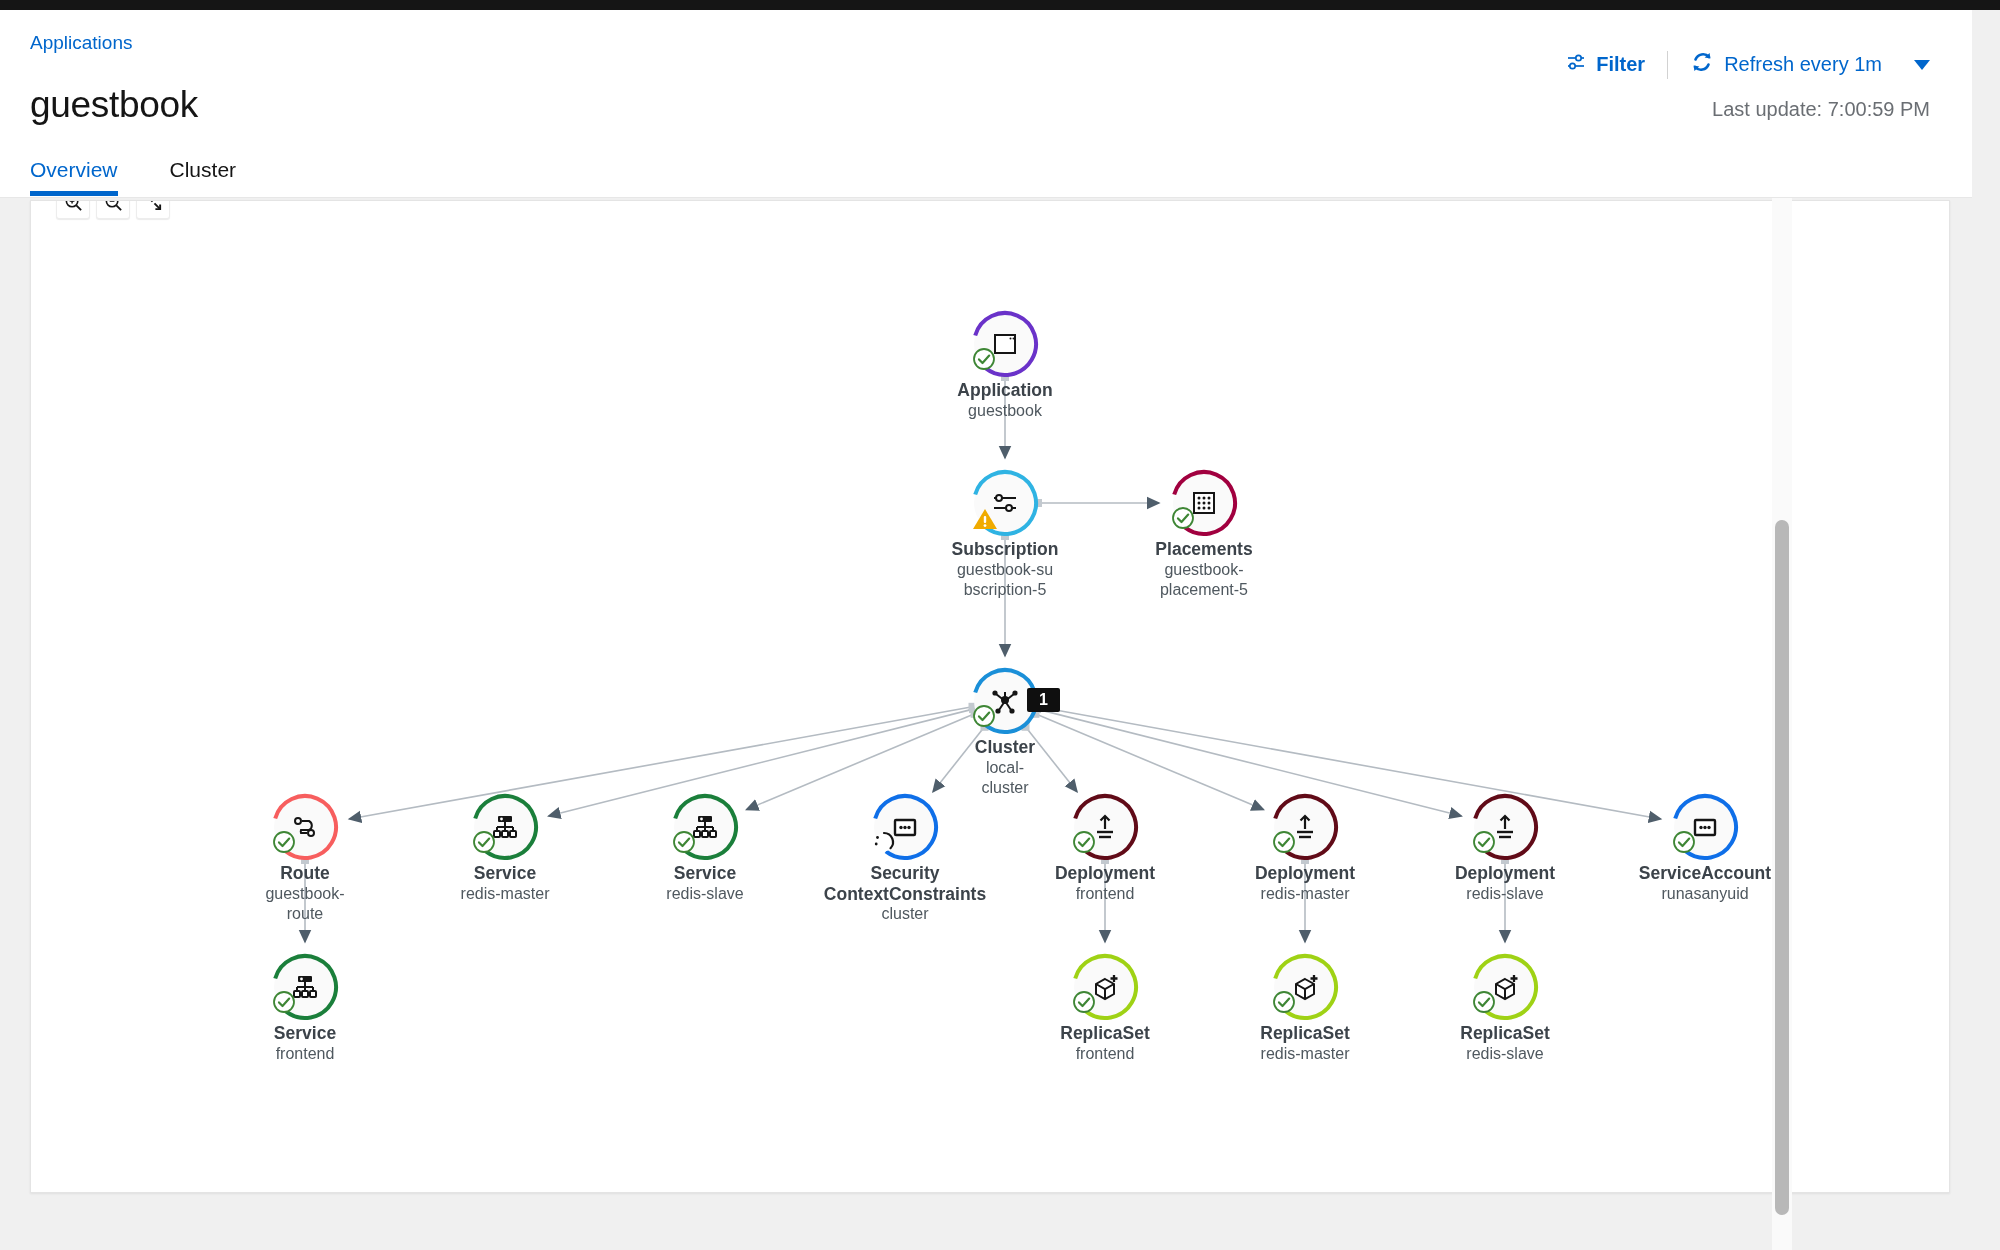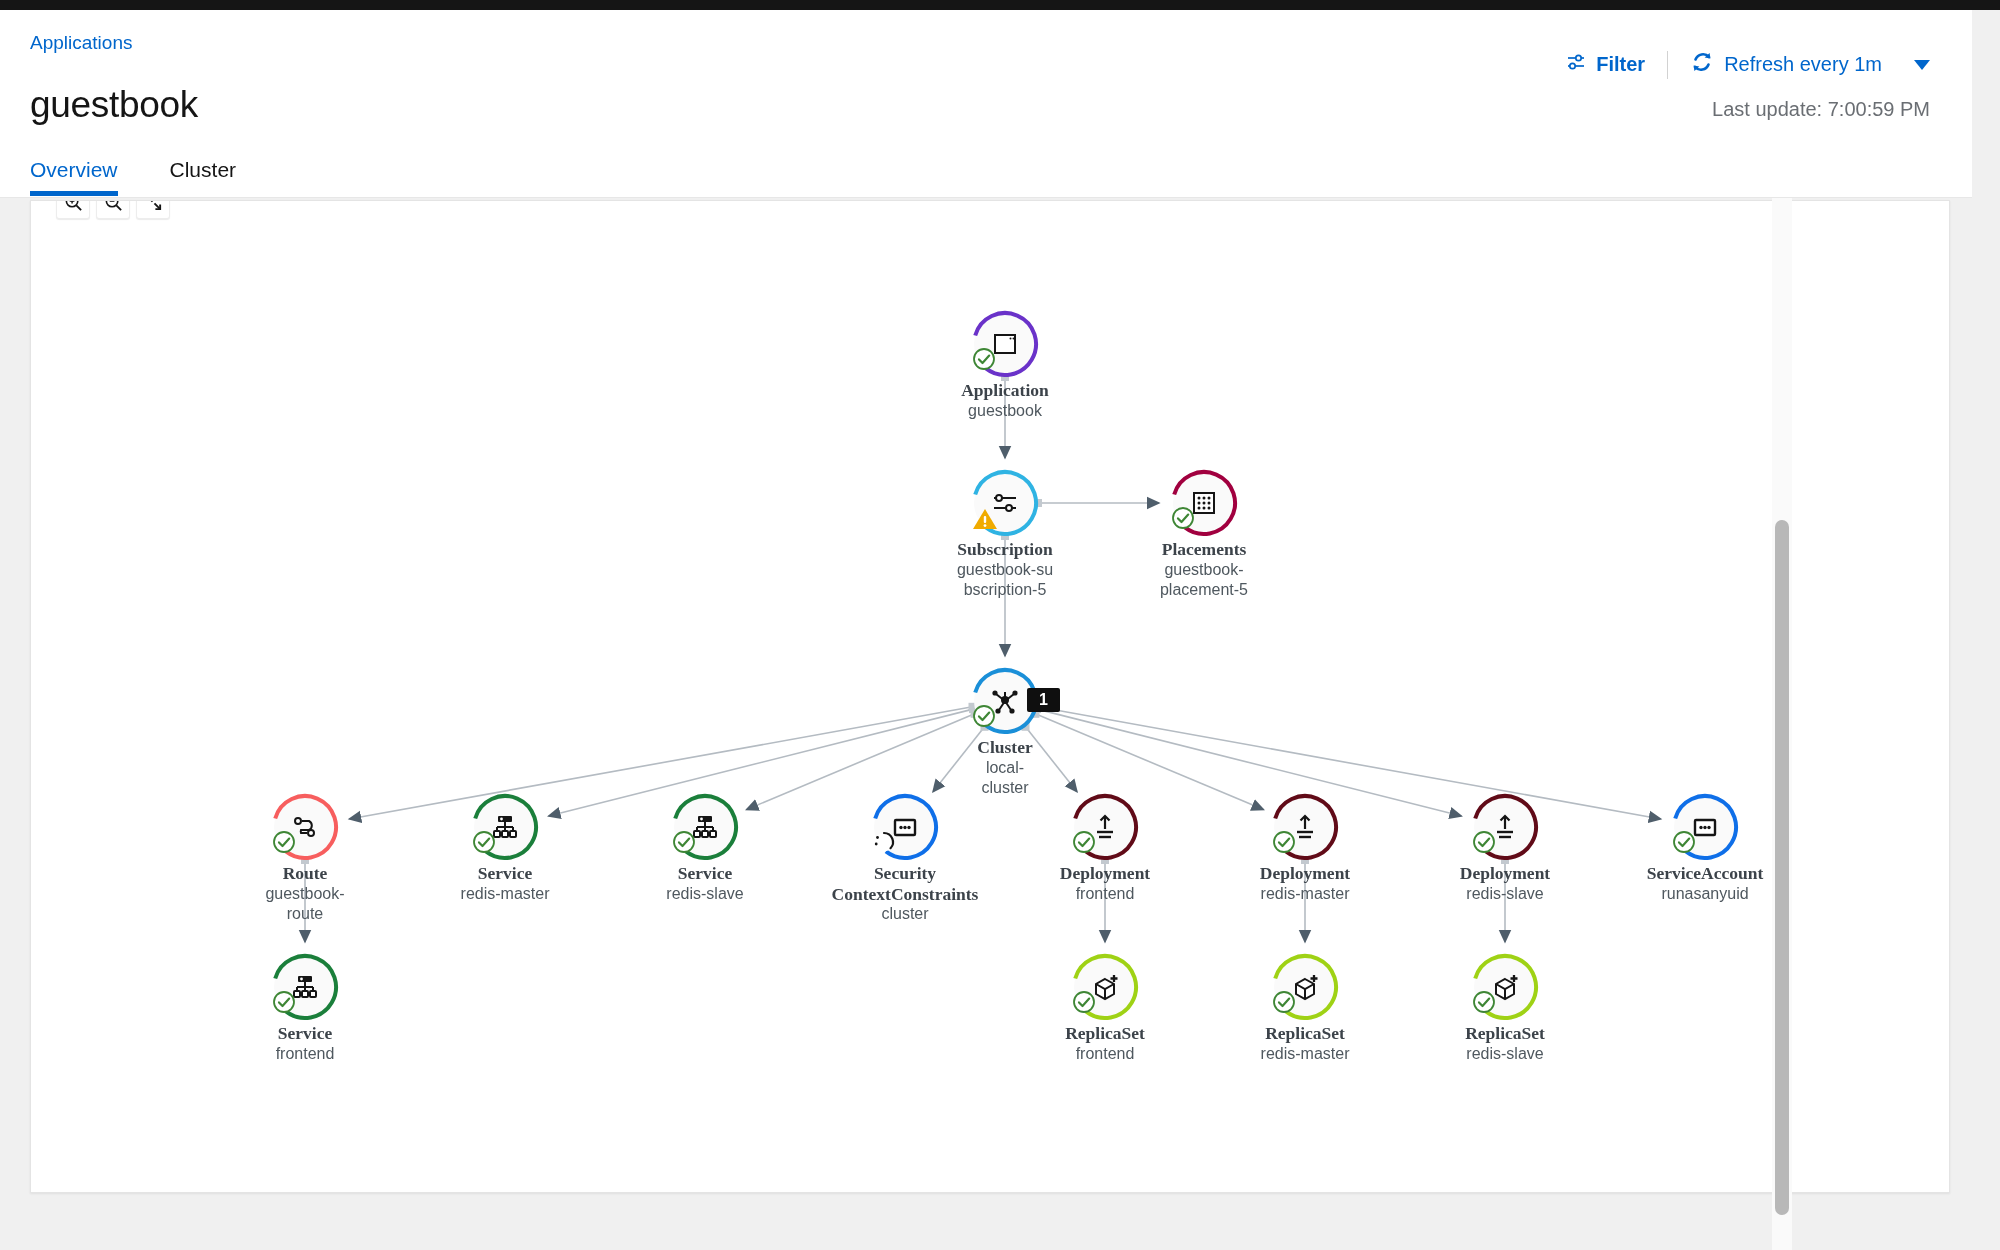--- a/index.html
+++ b/index.html
@@ -111,21 +111,21 @@
   .count-badge {
     position: absolute; left: 22px; top: -13px;
     background: #0f0f0f; color: #fff; font-size: 16px; font-weight: bold;
     padding: 2px 12px; border-radius: 2px; z-index: 5; line-height: 1.25;
   }
   .nlabel {
     position: absolute; left: -110px; top: 36px; width: 220px;
     text-align: center; z-index: 3; pointer-events: none;
   }
   .ntype {
-    font-size: 17.5px; font-weight: bold; color: #3c434a; line-height: 1.18; font-family: Liberation Serif, serif;
+    font-size: 17.5px; font-weight: bold; color: #3c434a; line-height: 1.18;
   }
   .nname {
     font-size: 16px; color: #4f585f; line-height: 1.18; margin-top: 1px;
   }
 
   
   .edges { position: absolute; left: 0; top: 0; width: 1920px; height: 993px; z-index: 1; }
 
   
   .vscroll-track {

